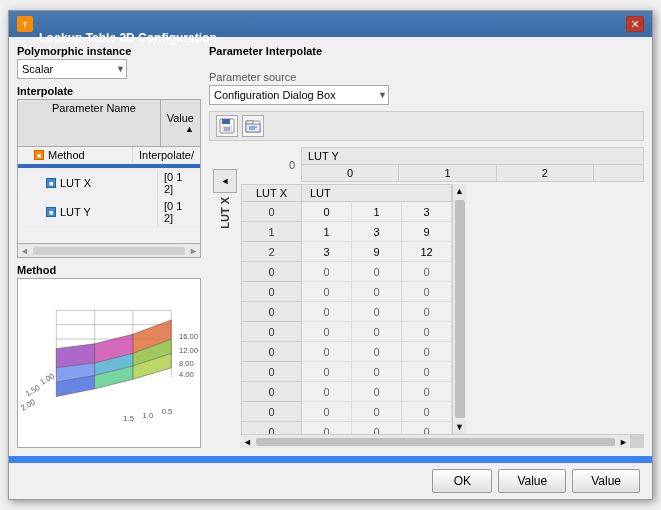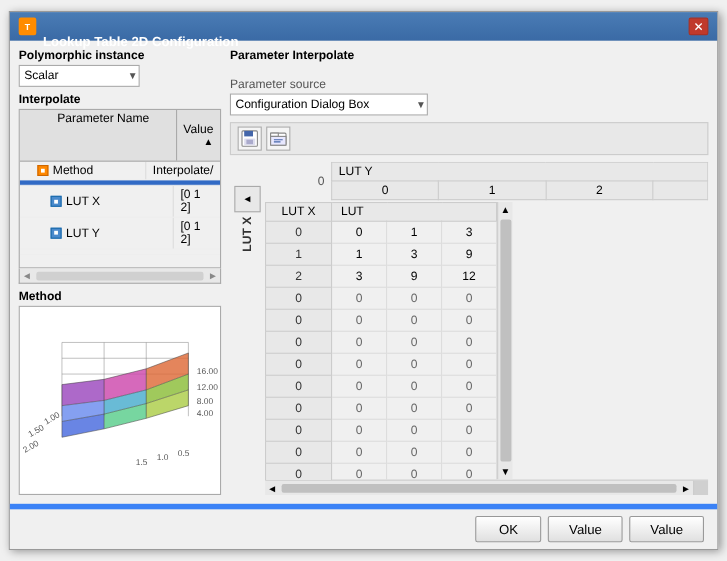--- a/index.html
+++ b/index.html
@@ -187,21 +187,21 @@
       font-weight: normal;
       color: #333;
       border: 1px solid #ccc;
     }
     .dialog-footer {
       display: flex;
       justify-content: flex-end;
       align-items: center;
       padding: 6px 12px;
       gap: 6px;
-      border-top: 5px solid #3b82f6;
+      border-top: 7px solid #3b82f6;
       background: #f0f0f0;
       flex-shrink: 0;
     }
     .footer-btn {
       padding: 4px 18px;
       font-size: 12px;
       border: 1px solid #999;
       background: linear-gradient(to bottom, #ffffff, #e0e0e0);
       cursor: pointer;
       border-radius: 2px;

